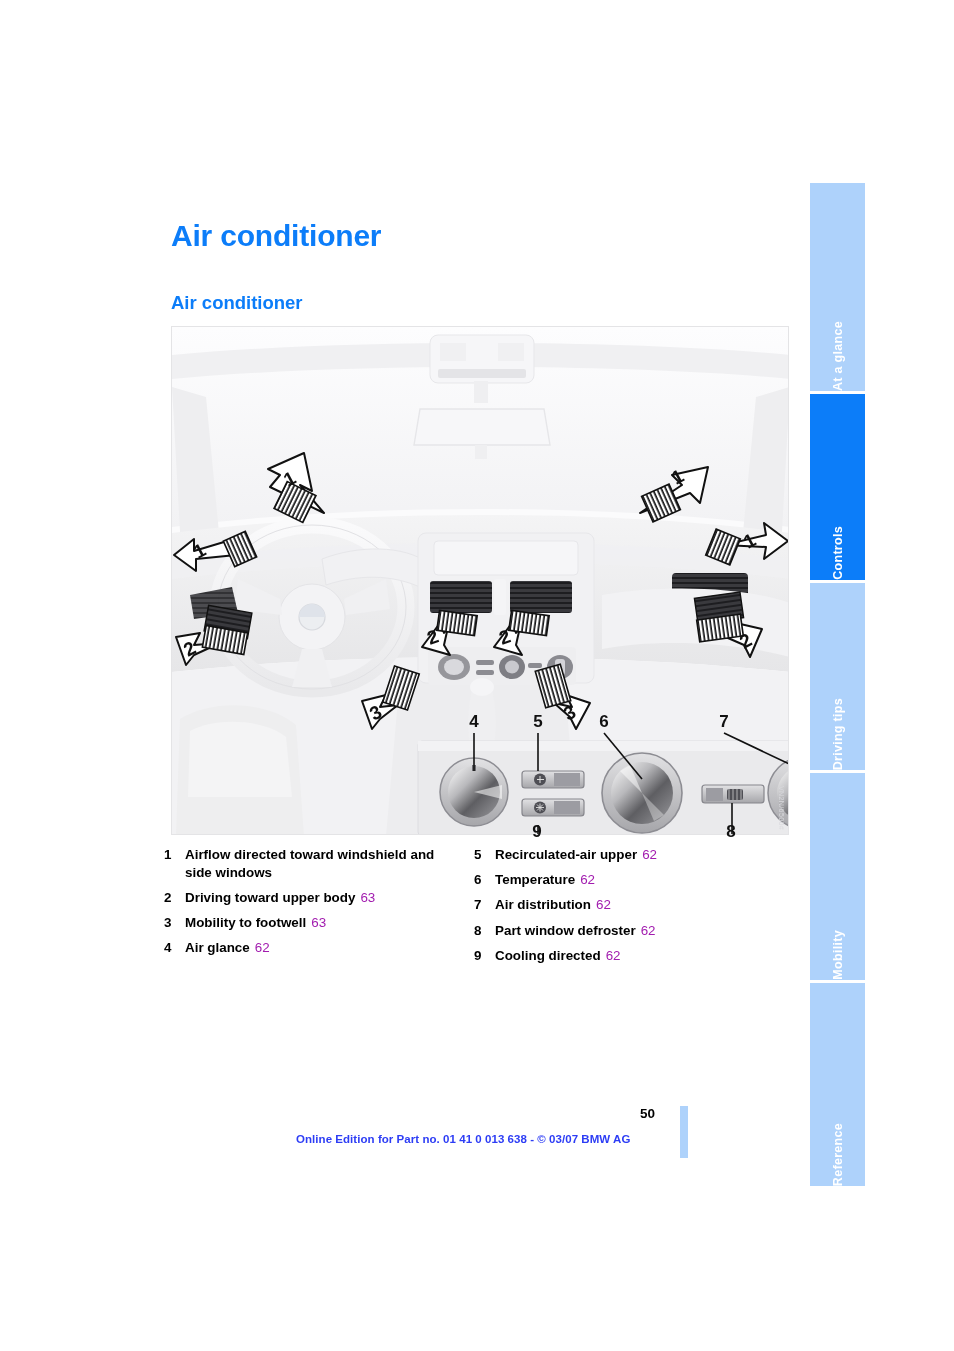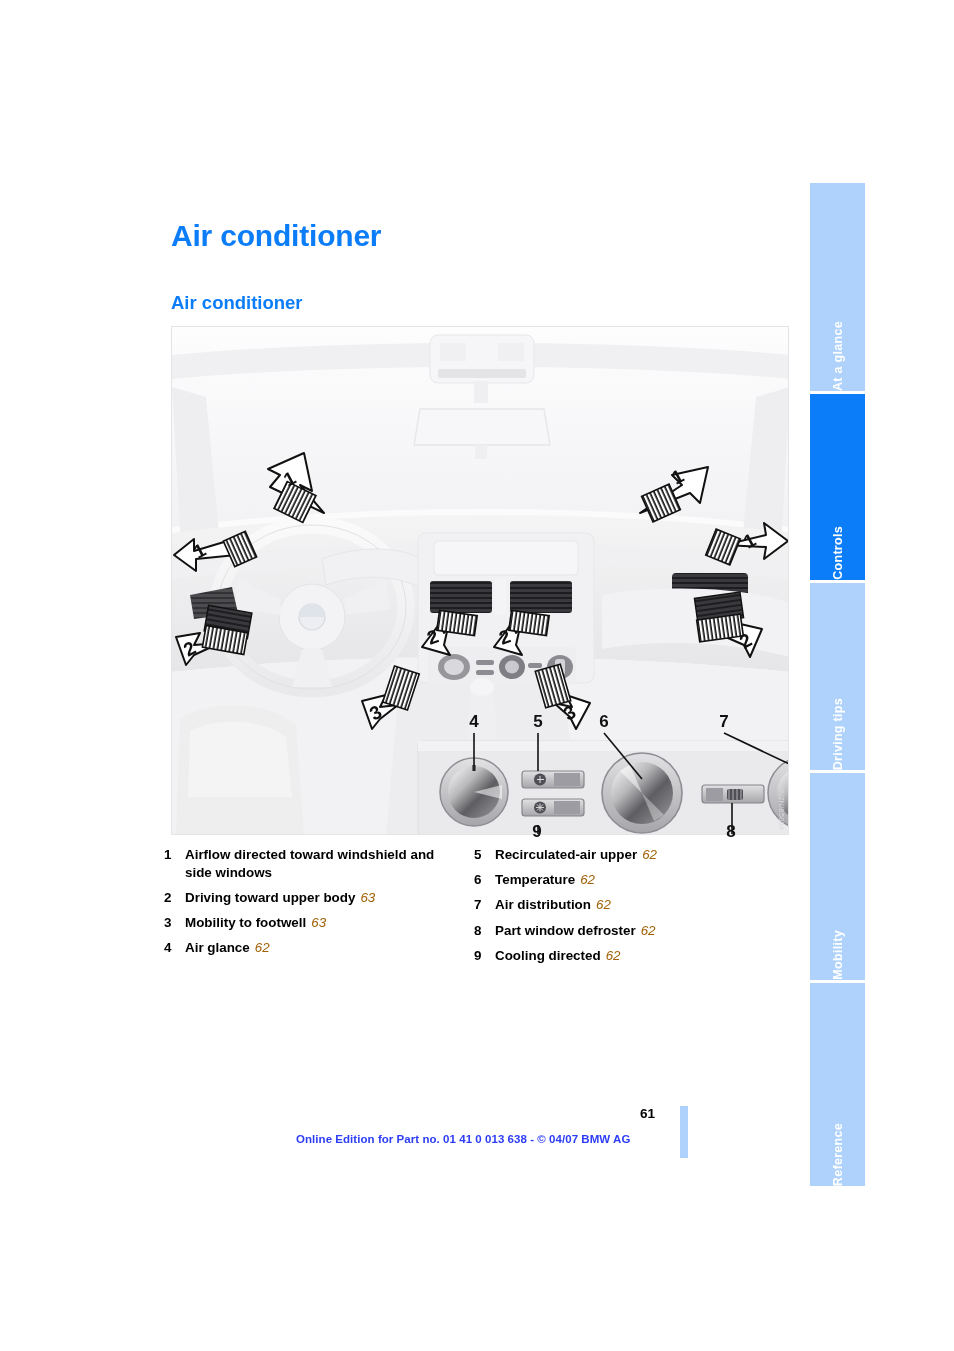--- a/index.html
+++ b/index.html
@@ -79,21 +79,21 @@
   
   .legend-col { position: absolute; font-size: 13.4px; color: #000; }
   #legend-left  { left: 164px; top: 846px; width: 300px; }
   #legend-right { left: 474px; top: 846px; width: 300px; }
   .legend-row { display: flex; margin-bottom: 7.5px; line-height: 1.32; }
   .legend-num {
     width: 21px; flex: 0 0 21px;
     font-weight: bold; color: #000;
   }
   .legend-text { color: #000; font-weight: bold; }
-  .pg { color: #a16207; padding-left: 5px; font-style: italic; }
+  .pg { color: #a21caf; padding-left: 5px; }
 
   
   #pageno {
     position: absolute;
     left: 640px; top: 1106px;
     font-size: 13.5px; font-weight: bold; color: #000;
   }
   #footline {
     position: absolute;
     left: 296px; top: 1133px;
@@ -410,17 +410,17 @@
       <div class="legend-row">
         <div class="legend-num">8</div>
         <div><span class="legend-text">Part window defroster</span><span class="pg">62</span></div>
       </div>
       <div class="legend-row">
         <div class="legend-num">9</div>
         <div><span class="legend-text">Cooling directed</span><span class="pg">62</span></div>
       </div>
     </div>
 
-  <div id="pageno">61</div>
+  <div id="pageno">50</div>
   <div id="footbar"></div>
-  <div id="footline">Online Edition for Part no. 01 41 0 013 638 - © 04/07 BMW AG</div>
+  <div id="footline">Online Edition for Part no. 01 41 0 013 638 - © 03/07 BMW AG</div>
 
 </div>
 
 </body></html>

